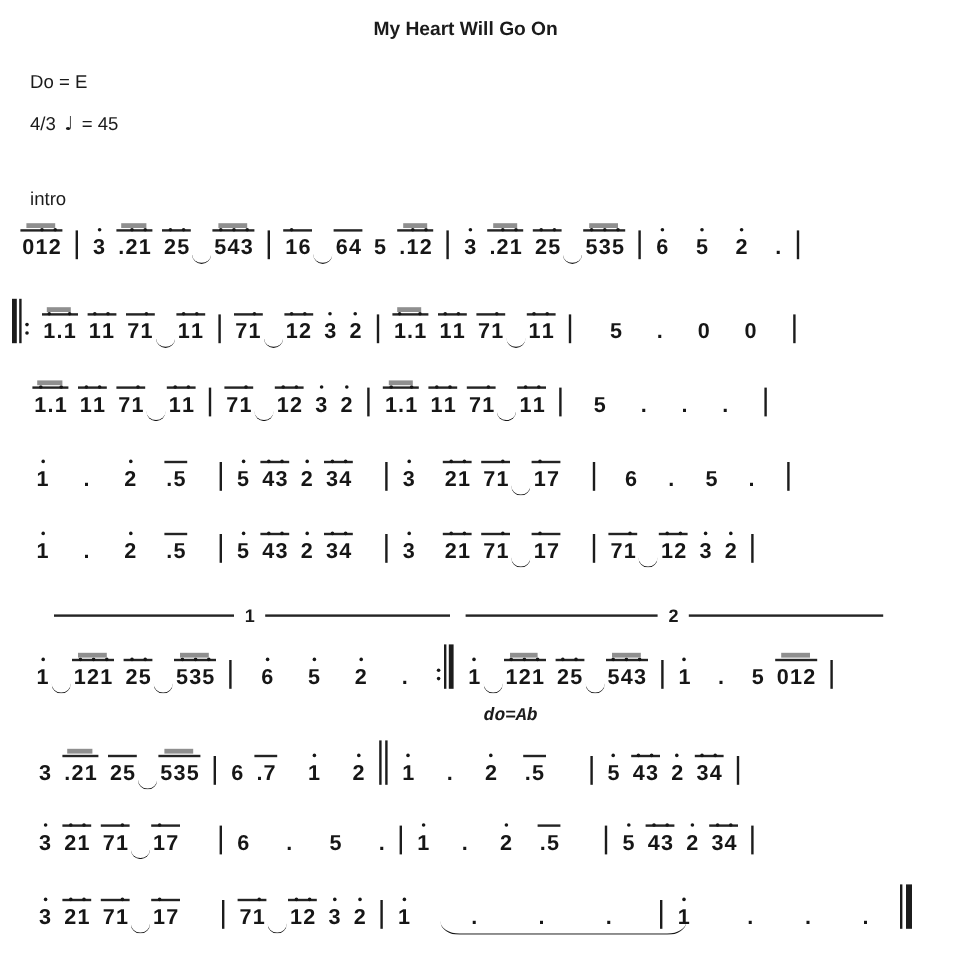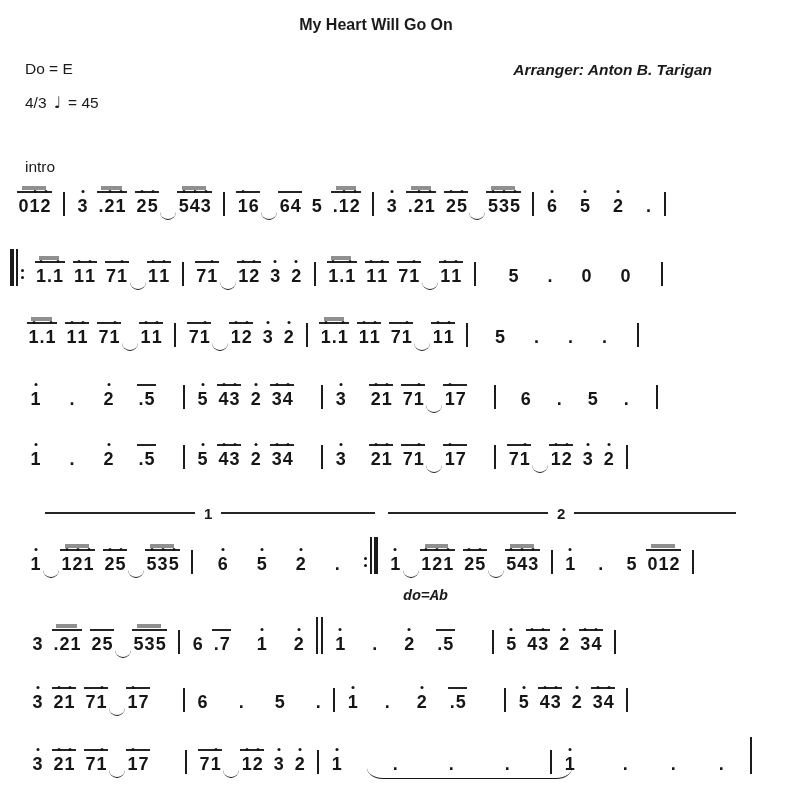--- a/index.html
+++ b/index.html
@@ -1,17 +1,17 @@
 <!DOCTYPE html>
 <html><head>
 <meta charset="utf-8">
 <style>
   html,body{margin:0;padding:0;background:#fff;}
   .page{position:relative;width:752px;height:800px;background:#ffffff;
-        font-family:"Liberation Sans",sans-serif;color:#1b1b1b;overflow:hidden;}
+        font-family:"Liberation Sans",sans-serif;color:#1b1b1b;overflow:hidden;padding-left:24px;}
   .title{position:absolute;top:16px;left:0;right:0;text-align:center;
          font-size:16px;font-weight:700;}
   .key{position:absolute;top:60px;left:25px;font-size:15.5px;}
   .arranger{position:absolute;top:61px;right:40px;font-size:15.5px;
             font-style:italic;font-weight:700;}
   .timesig{position:absolute;top:93px;left:25px;font-size:15.5px;display:flex;gap:7px;align-items:baseline;}
   .notesym{font-family:"DejaVu Sans",sans-serif;font-size:16px;}
   .section{position:absolute;top:158px;left:25px;font-size:15.5px;}
   .modlabel{position:absolute;top:588px;left:403px;font-size:15px;
             font-family:Liberation Mono, monospace;font-style:italic;font-weight:700;}
@@ -44,21 +44,20 @@
   .bar.tall .vb{height:37px;}
   .rdots{display:flex;flex-direction:column;justify-content:center;gap:4px;height:24px;}
   .rdots i{display:block;width:3px;height:3px;background:#161616;border-radius:50%;}
 </style>
 </head>
 <body>
 
 <div class="page">
   <div class="title">My Heart Will Go On</div>
   <div class="key">Do = E</div>
-  <div class="arranger">Arranger:  Anton B. Tarigan</div>
   <div class="timesig">
     <span>4/3</span>
     <span class="notesym">♩</span>
     <span>= 45</span>
   </div>
   <div class="section">intro</div>
 
   <div class="volta v1">
     <span class="vline vl-a1"></span>
     <span class="vlabel">1</span>

